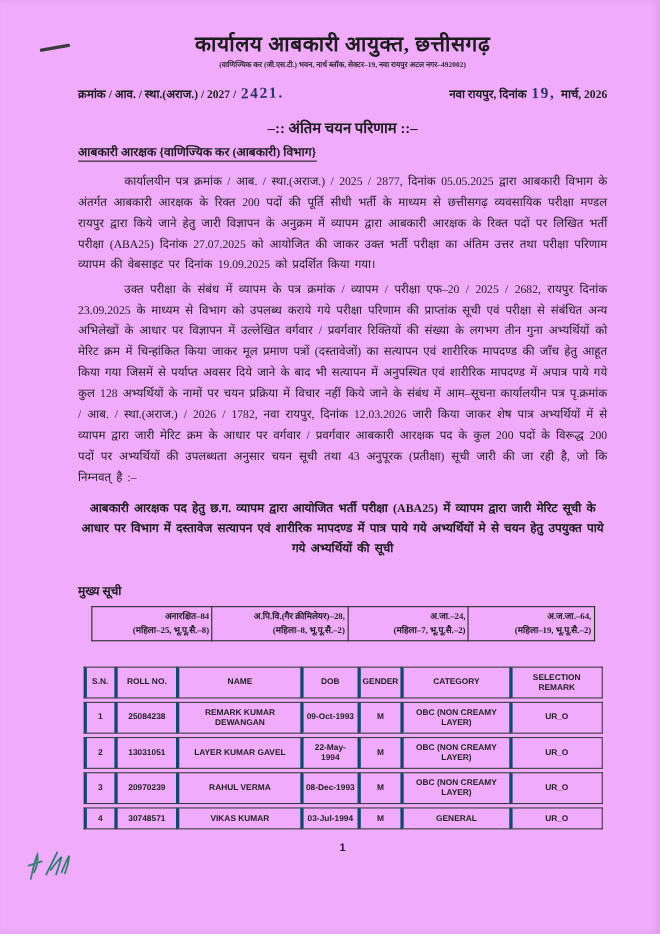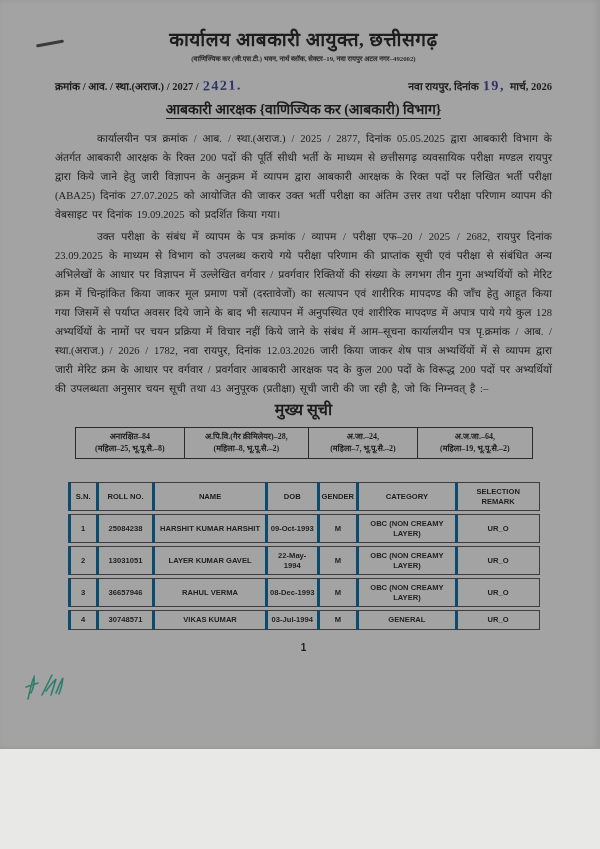--- a/index.html
+++ b/index.html
@@ -1,26 +1,27 @@
 <!DOCTYPE html>
 <html><head>
 <meta charset="utf-8">
 <style>
   * { margin: 0; padding: 0; box-sizing: border-box; }
   html, body { background: #e8e8e6; }
   .page {
     position: relative;
     width: 600px;
-    height: 749px;
+    height: 849px;
     margin: 0 auto;
-    background: #a3a3a3;
+    background: #f0abfc;
     overflow: hidden;
     font-family: "Liberation Serif", "DejaVu Sans", serif;
     color: #1d1d1d;
     box-shadow: inset -3px 0 6px rgba(0,0,0,0.08);
+    padding-left: 16px;
   }
   .content { padding: 26px 48px 0 55px; }
 
   
   .office-name {
     text-align: center;
     font-size: 19px;
     font-weight: bold;
     letter-spacing: 0.5px;
   }
@@ -57,22 +58,21 @@
   }
 
   
   .result-title {
     text-align: center;
     font-size: 13.5px;
     font-weight: bold;
     margin-top: 13px;
   }
   .post-line {
-    text-align: center;
-    font-size: 14px;
+    font-size: 11px;
     font-weight: bold;
     margin-top: 5px;
   }
   .post-line span { border-bottom: 1px solid #1d1d1d; padding-bottom: 1px; }
 
   
   .para {
     font-size: 10.6px;
     line-height: 19px;
     text-align: justify;
@@ -84,35 +84,34 @@
   .para2 { margin-top: 3px; }
   .selection-note {
     margin-top: 9px;
     font-size: 10.8px;
     line-height: 18.5px;
     font-weight: bold;
     text-align: center;
     word-spacing: 2px;
   }
   .main-list-heading {
-    text-align: center;
-    font-size: 16px;
-    font-weight: bold;
-    margin-top: 0;
+    font-size: 11px;
+    font-weight: bold;
+    margin-top: 20px;
   }
 
   
   .cat-table {
     width: 458px;
     margin: 7px auto 0;
     border-collapse: collapse;
   }
   .cat-table td {
     border: 1.4px solid #2b2b2b;
-    text-align: center;
+    text-align: right;
     font-size: 8px;
     font-weight: bold;
     padding: 3px 2px;
     line-height: 12px;
   }
 
   
   .cand-table {
     width: 472px;
     margin: 20px auto 0;
@@ -171,26 +170,28 @@
         <span>क्रमांक / आव. / स्था.(अराज.) / 2027 /</span>
         <span class="handwritten" style="color:#2c3467">2421.</span>
       </div>
       <div>
         <span>नवा रायपुर, दिनांक</span>
         <span class="handwritten" style="color:#2c3467">19,</span>
         <span>मार्च, 2026</span>
       </div>
     </div>
 
+    <div class="result-title">–:: अंतिम चयन परिणाम ::–</div>
     <div class="post-line">
       <span>आबकारी आरक्षक {वाणिज्यिक कर (आबकारी) विभाग}</span>
     </div>
 
     <p class="para para1">कार्यालयीन पत्र क्रमांक / आब. / स्था.(अराज.) / 2025 / 2877, दिनांक 05.05.2025 द्वारा आबकारी विभाग के अंतर्गत आबकारी आरक्षक के रिक्त 200 पदों की पूर्ति सीधी भर्ती के माध्यम से छत्तीसगढ़ व्यवसायिक परीक्षा मण्डल रायपुर द्वारा किये जाने हेतु जारी विज्ञापन के अनुक्रम में व्यापम द्वारा आबकारी आरक्षक के रिक्त पदों पर लिखित भर्ती परीक्षा (ABA25) दिनांक 27.07.2025 को आयोजित की जाकर उक्त भर्ती परीक्षा का अंतिम उत्तर तथा परीक्षा परिणाम व्यापम की वेबसाइट पर दिनांक 19.09.2025 को प्रदर्शित किया गया।</p>
     <p class="para para2">उक्त परीक्षा के संबंध में व्यापम के पत्र क्रमांक / व्यापम / परीक्षा एफ–20 / 2025 / 2682, रायपुर दिनांक 23.09.2025 के माध्यम से विभाग को उपलब्ध कराये गये परीक्षा परिणाम की प्राप्तांक सूची एवं परीक्षा से संबंधित अन्य अभिलेखों के आधार पर विज्ञापन में उल्लेखित वर्गवार / प्रवर्गवार रिक्तियों की संख्या के लगभग तीन गुना अभ्यर्थियों को मेरिट क्रम में चिन्हांकित किया जाकर मूल प्रमाण पत्रों (दस्तावेजों) का सत्यापन एवं शारीरिक मापदण्ड की जाँच हेतु आहूत किया गया जिसमें से पर्याप्त अवसर दिये जाने के बाद भी सत्यापन में अनुपस्थित एवं शारीरिक मापदण्ड में अपात्र पाये गये कुल 128 अभ्यर्थियों के नामों पर चयन प्रक्रिया में विचार नहीं किये जाने के संबंध में आम–सूचना कार्यालयीन पत्र पृ.क्रमांक / आब. / स्था.(अराज.) / 2026 / 1782, नवा रायपुर, दिनांक 12.03.2026 जारी किया जाकर शेष पात्र अभ्यर्थियों में से व्यापम द्वारा जारी मेरिट क्रम के आधार पर वर्गवार / प्रवर्गवार आबकारी आरक्षक पद के कुल 200 पदों के विरूद्ध 200 पदों पर अभ्यर्थियों की उपलब्धता अनुसार चयन सूची तथा 43 अनुपूरक (प्रतीक्षा) सूची जारी की जा रही है, जो कि निम्नवत् है :–</p>
+    <p class="selection-note">आबकारी आरक्षक पद हेतु छ.ग. व्यापम द्वारा आयोजित भर्ती परीक्षा (ABA25) में व्यापम द्वारा जारी मेरिट सूची के आधार पर विभाग में दस्तावेज सत्यापन एवं शारीरिक मापदण्ड में पात्र पाये गये अभ्यर्थियों मे से चयन हेतु उपयुक्त पाये गये अभ्यर्थियों की सूची</p>
 
     <div class="main-list-heading">मुख्य सूची</div>
 
     <table class="cat-table">
       <tbody>
           <tr>
         <td style="width:24%">
           <div>अनारक्षित–84</div>
           <div>(महिला–25, भू.पू.सै.–8)</div>
         </td>
@@ -219,38 +220,38 @@
           <th class="col-dob">DOB</th>
           <th class="col-gender">GENDER</th>
           <th class="col-cat">CATEGORY</th>
           <th class="col-rem">SELECTION REMARK</th>
         </tr>
       </thead>
       <tbody>
           <tr>
             <td>1</td>
             <td>25084238</td>
-            <td>HARSHIT KUMAR HARSHIT</td>
+            <td>REMARK KUMAR DEWANGAN</td>
             <td>09-Oct-1993</td>
             <td>M</td>
             <td>OBC (NON CREAMY LAYER)</td>
             <td>UR_O</td>
           </tr>
           <tr>
             <td>2</td>
             <td>13031051</td>
             <td>LAYER KUMAR GAVEL</td>
             <td>22-May-1994</td>
             <td>M</td>
             <td>OBC (NON CREAMY LAYER)</td>
             <td>UR_O</td>
           </tr>
           <tr>
             <td>3</td>
-            <td>36657946</td>
+            <td>20970239</td>
             <td>RAHUL VERMA</td>
             <td>08-Dec-1993</td>
             <td>M</td>
             <td>OBC (NON CREAMY LAYER)</td>
             <td>UR_O</td>
           </tr>
           <tr>
             <td>4</td>
             <td>30748571</td>
             <td>VIKAS KUMAR</td>

